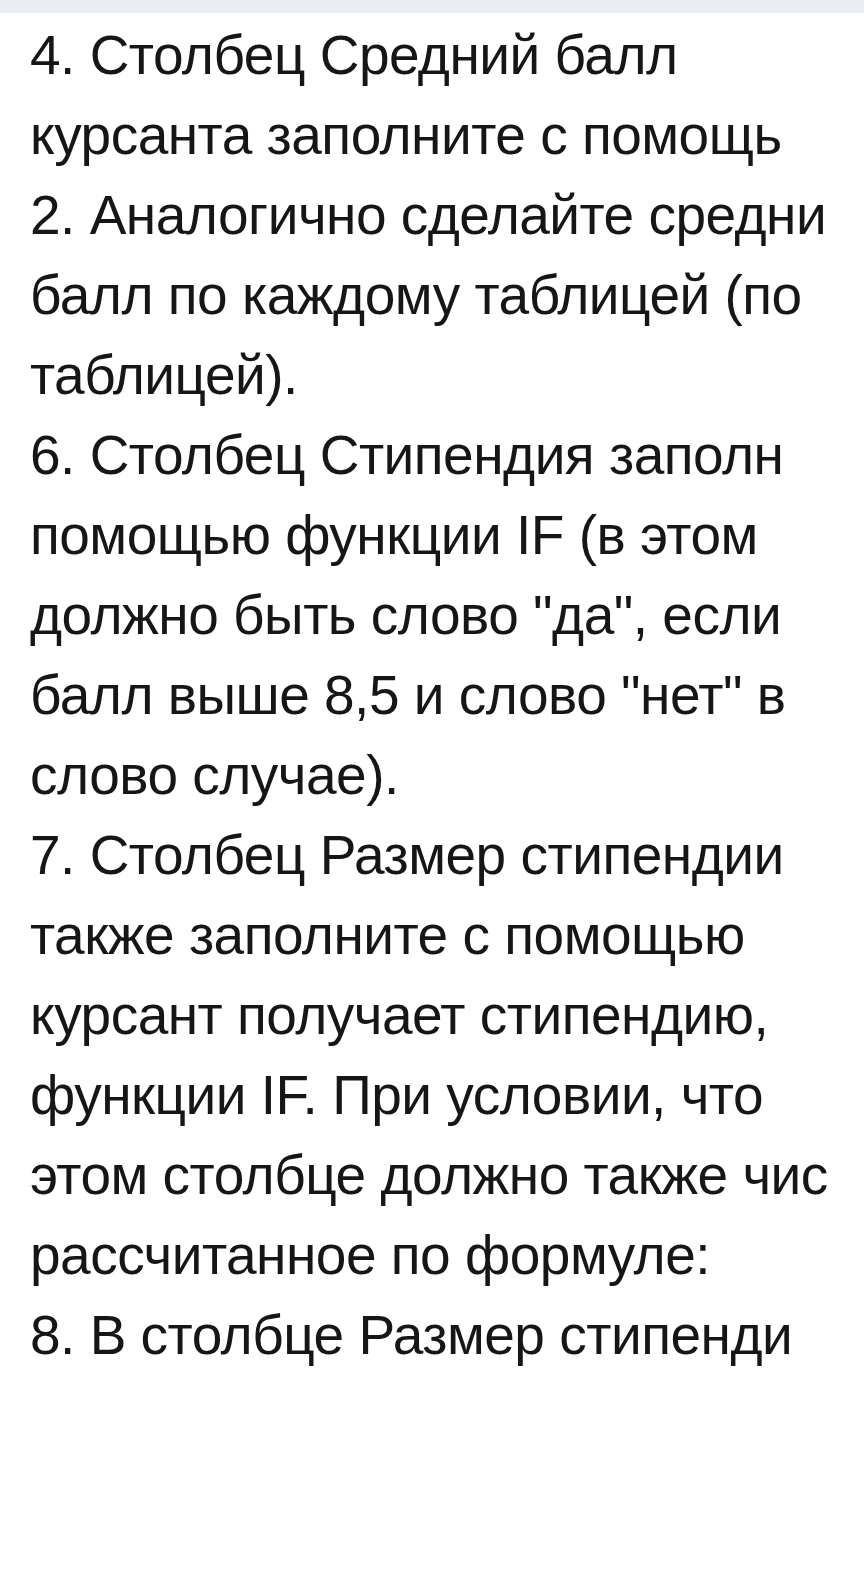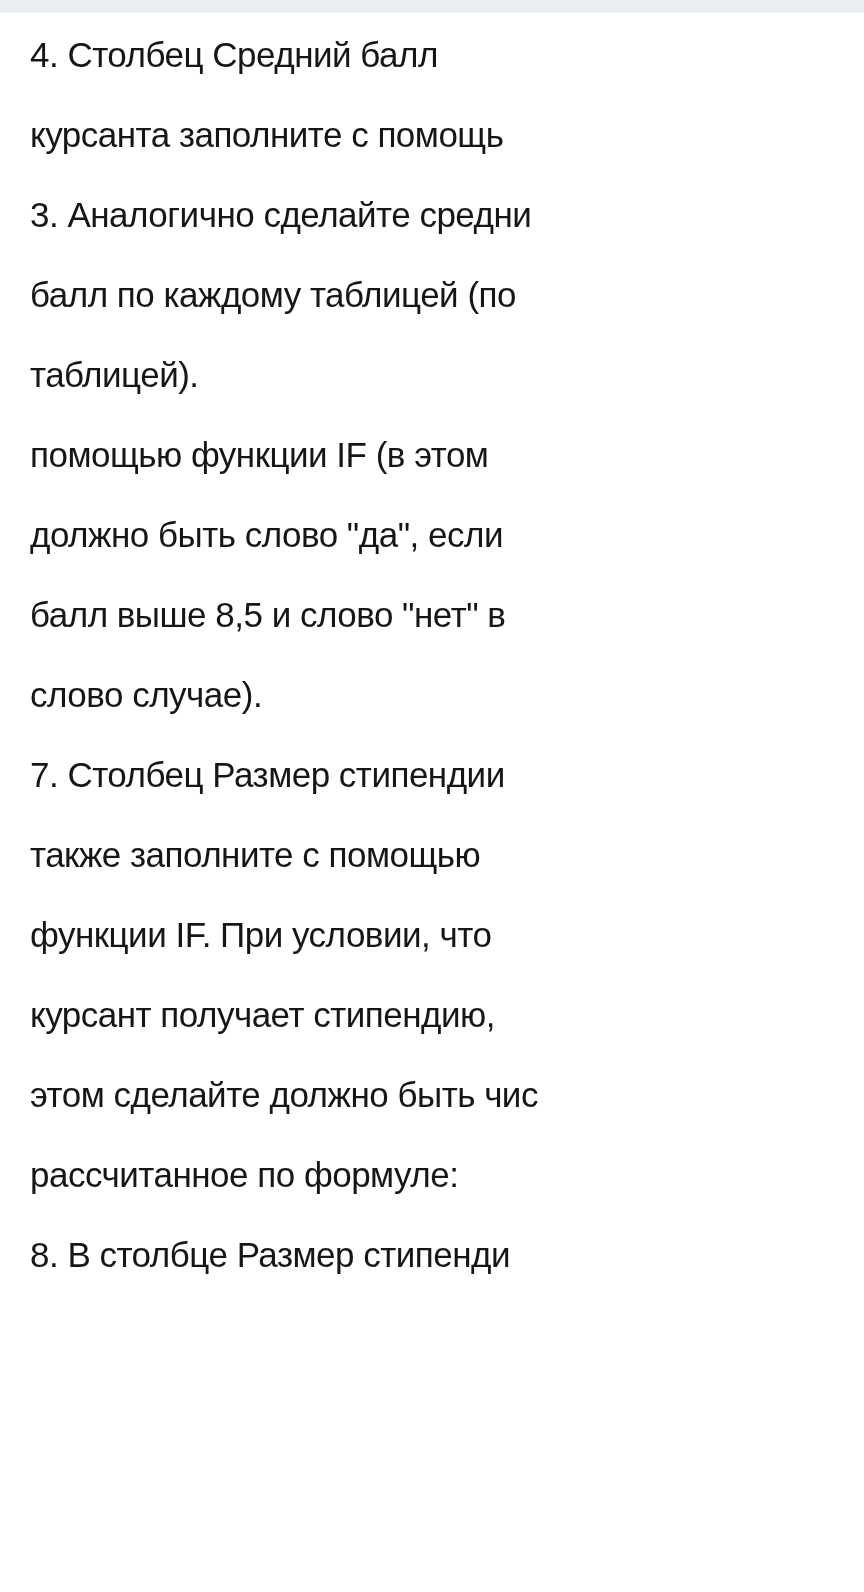--- a/index.html
+++ b/index.html
@@ -18,42 +18,43 @@
     height: 13px;
     background: #eaeef2;
   }
   .content {
     padding-top: 2px;
     color: #161616;
   }
   .text-line {
     white-space: nowrap;
     overflow: visible;
-    font-size: 35px;
+    font-size: 55px;
     line-height: 80px;
     padding-left: 30px;
     letter-spacing: -0.5px;
     color: #161616;
   }
 </style>
 </head>
 <body>
 
 <div class="top-bar"></div>
 
 <div class="content">
   <div class="text-line">4. Столбец Средний балл</div>
   <div class="text-line">курсанта заполните с помощь</div>
-  <div class="text-line">3. Аналогично сделайте средни</div>
+  <div class="text-line">2. Аналогично сделайте средни</div>
   <div class="text-line">балл по каждому таблицей (по</div>
   <div class="text-line">таблицей).</div>
+  <div class="text-line">6. Столбец Стипендия заполн</div>
   <div class="text-line">помощью функции IF (в этом</div>
   <div class="text-line">должно быть слово "да", если</div>
   <div class="text-line">балл выше 8,5 и слово "нет" в</div>
   <div class="text-line">слово случае).</div>
   <div class="text-line">7. Столбец Размер стипендии</div>
   <div class="text-line">также заполните с помощью</div>
+  <div class="text-line">курсант получает стипендию,</div>
   <div class="text-line">функции IF. При условии, что</div>
-  <div class="text-line">курсант получает стипендию,</div>
-  <div class="text-line">этом сделайте должно быть чис</div>
+  <div class="text-line">этом столбце должно также чис</div>
   <div class="text-line">рассчитанное по формуле:</div>
   <div class="text-line">8. В столбце Размер стипенди</div>
 </div>
 
 </body></html>

